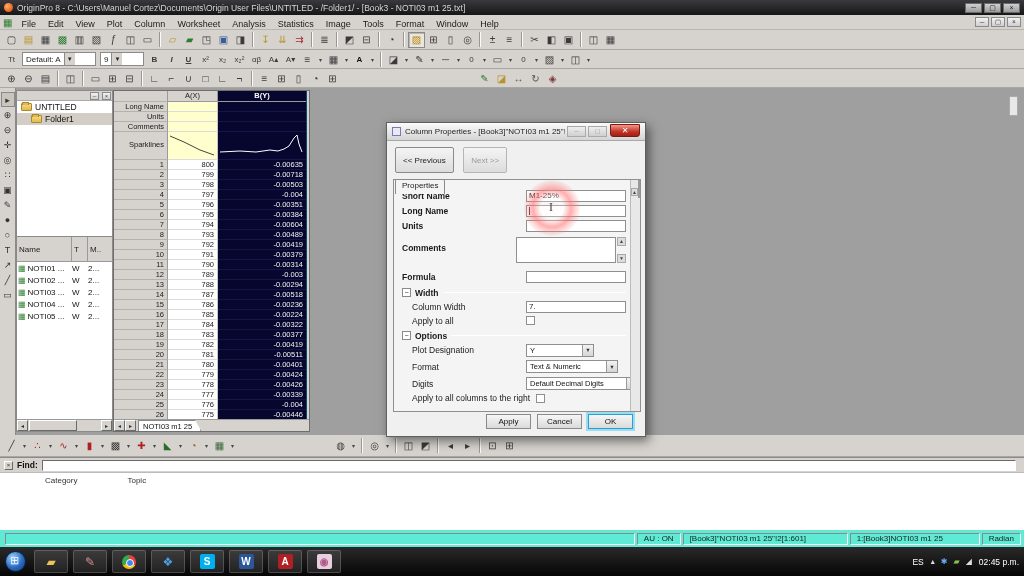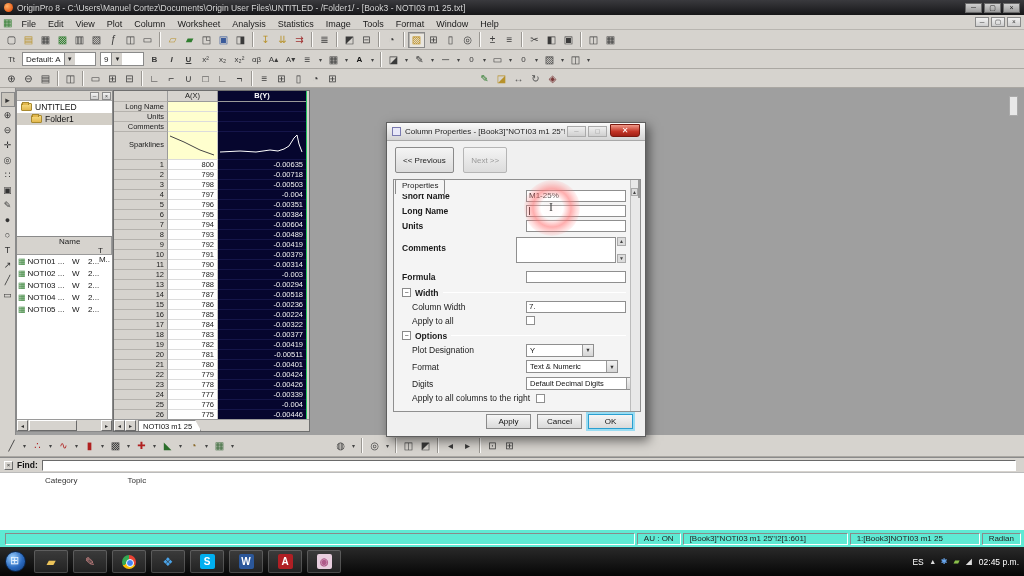--- a/index.html
+++ b/index.html
@@ -47,36 +47,36 @@
     border:1px solid transparent; }
   .ptool.pressed { border:1px solid #8a8a8a; background:#c9c5bd; }
 
   #explorer { position:absolute; left:16px; top:2px; width:97px; height:342px; background:#fff; border:1px solid #8a8a8a; }
   #exhead { height:10px; background:#d6d3ce; border-bottom:1px solid #aaa; display:flex; justify-content:flex-end; align-items:center; }
   #exhead .cbtn { width:9px; height:8px; font-size:5px; line-height:6px; margin-right:1px; }
   .trow { display:flex; align-items:center; font-size:8.5px; color:#111; padding:1px 2px; white-space:nowrap; }
   .folder { width:11px; height:8px; background:linear-gradient(#f7dd84,#e3b84e); border:1px solid #a98a2f; border-radius:1px; margin-right:3px; position:relative; }
   .folder::before { content:""; position:absolute; left:0; top:-2px; width:5px; height:2px; background:#e3b84e; border:1px solid #a98a2f; border-bottom:none; }
   #filelist { position:absolute; left:0; top:145px; width:95px; bottom:13px; border-top:1px solid #8a8a8a; background:#fff; overflow:hidden; }
-  .fhead { display:flex; font-size:8px; color:#222; background:#d6d3ce; border-bottom:1px solid #9a9a9a; height:18px; align-items:flex-end;flex-direction:column; }
+  .fhead { display:flex; font-size:8px; color:#222; background:#d6d3ce; border-bottom:1px solid #9a9a9a; height:25px; align-items:center; }
   .fhead span { padding:0 2px; border-right:1px solid #9a9a9a; height:100%; display:flex; align-items:center; }
   .frow { display:flex; font-size:8px; color:#111; height:12px; align-items:center; white-space:nowrap; }
   .frow .nm { width:55px; overflow:hidden; display:flex; align-items:center; }
   .fico { color:#2f7d2f; font-size:8px; margin:0 2px 0 1px; }
   .fhead .h-nm { width:55px; } .fhead .h-t { width:16px; } .fhead .h-m { flex:1; border-right:none; }
   .frow .tt { width:16px; } .frow .mm { flex:1; }
   .hscroll { position:absolute; left:0; bottom:0; width:95px; height:12px; background:#d6d3ce; border-top:1px solid #9a9a9a;
     display:flex; align-items:center; }
   .sbtn { width:11px; height:11px; background:#d6d3ce; border:1px solid; border-color:#fff #6a6a6a #6a6a6a #fff; font-size:6px;
     display:flex; align-items:center; justify-content:center; color:#333; }
   .sthumb { width:30px; height:11px; background:#d6d3ce; border:1px solid; border-color:#fff #6a6a6a #6a6a6a #fff; margin-left:1px; }
 
   
   #worksheet { position:absolute; left:113px; top:2px; width:197px; height:342px; background:#d6d3ce; border:1px solid #6f6f6f; }
-  #wstable { position:absolute; left:0; top:0; width:193px; height:329px; overflow:hidden; background:#22c55e; }
+  #wstable { position:absolute; left:0; top:0; width:193px; height:329px; overflow:hidden; background:#0c4a6e; }
   .wsr { display:flex; height:10px; }
   .wsr.wshead { height:11px; } .wsr.spark { height:28px; }
   .wc { font-size:7.5px; color:#1a1a1a; overflow:hidden; line-height:10px; }
   .rh { width:54px; background:#d6d3ce; border-right:1px solid #9a9a9a; border-bottom:1px solid #b5b2ad; text-align:right; padding-right:3px; }
   .ca { width:50px; background:#fff; border-right:1px solid #c6c6c6; border-bottom:1px solid #dcdcdc; text-align:right; padding-right:3px; }
   .cb { width:88px; background:#06062e; color:#f2f2f2; border-bottom:1px solid #15154a; text-align:right; padding-right:3px; }
   .wshead .rh { background:#d6d3ce; }
   .wshead .ca { background:#d6d3ce; text-align:center; padding:0; border-right:1px solid #9a9a9a; border-bottom:1px solid #9a9a9a; }
   .wshead .cb { background:#06062e; color:#fff; text-align:center; padding:0; font-weight:bold; border-bottom:1px solid #9a9a9a; }
   .lab .ca { background:#ffffce; }

